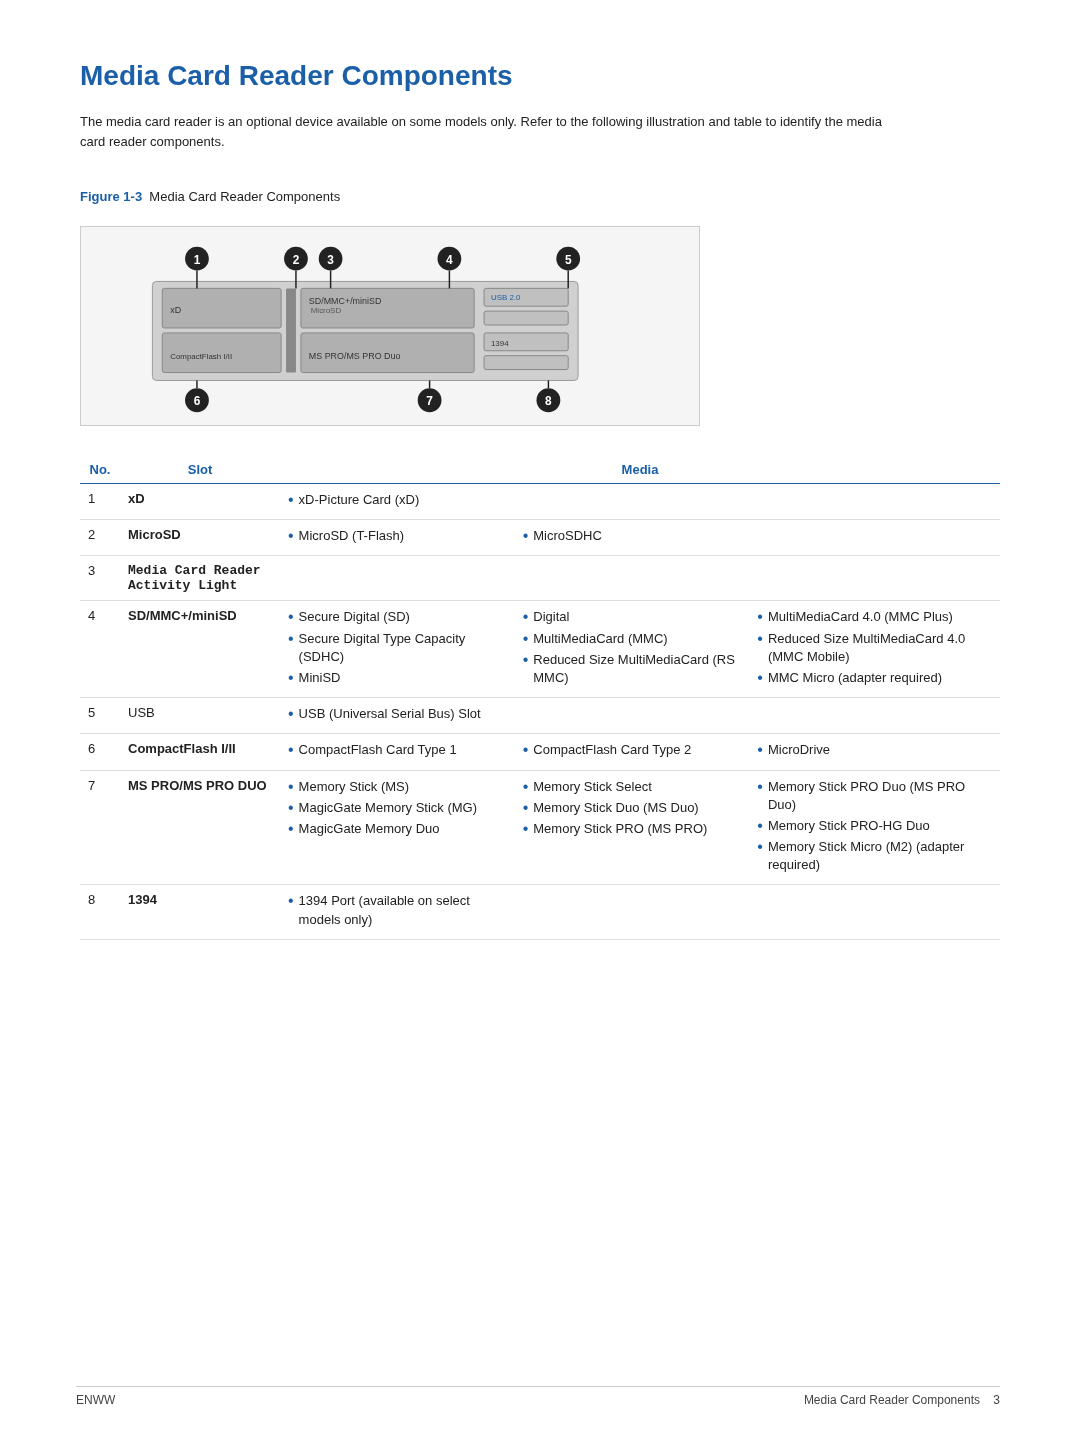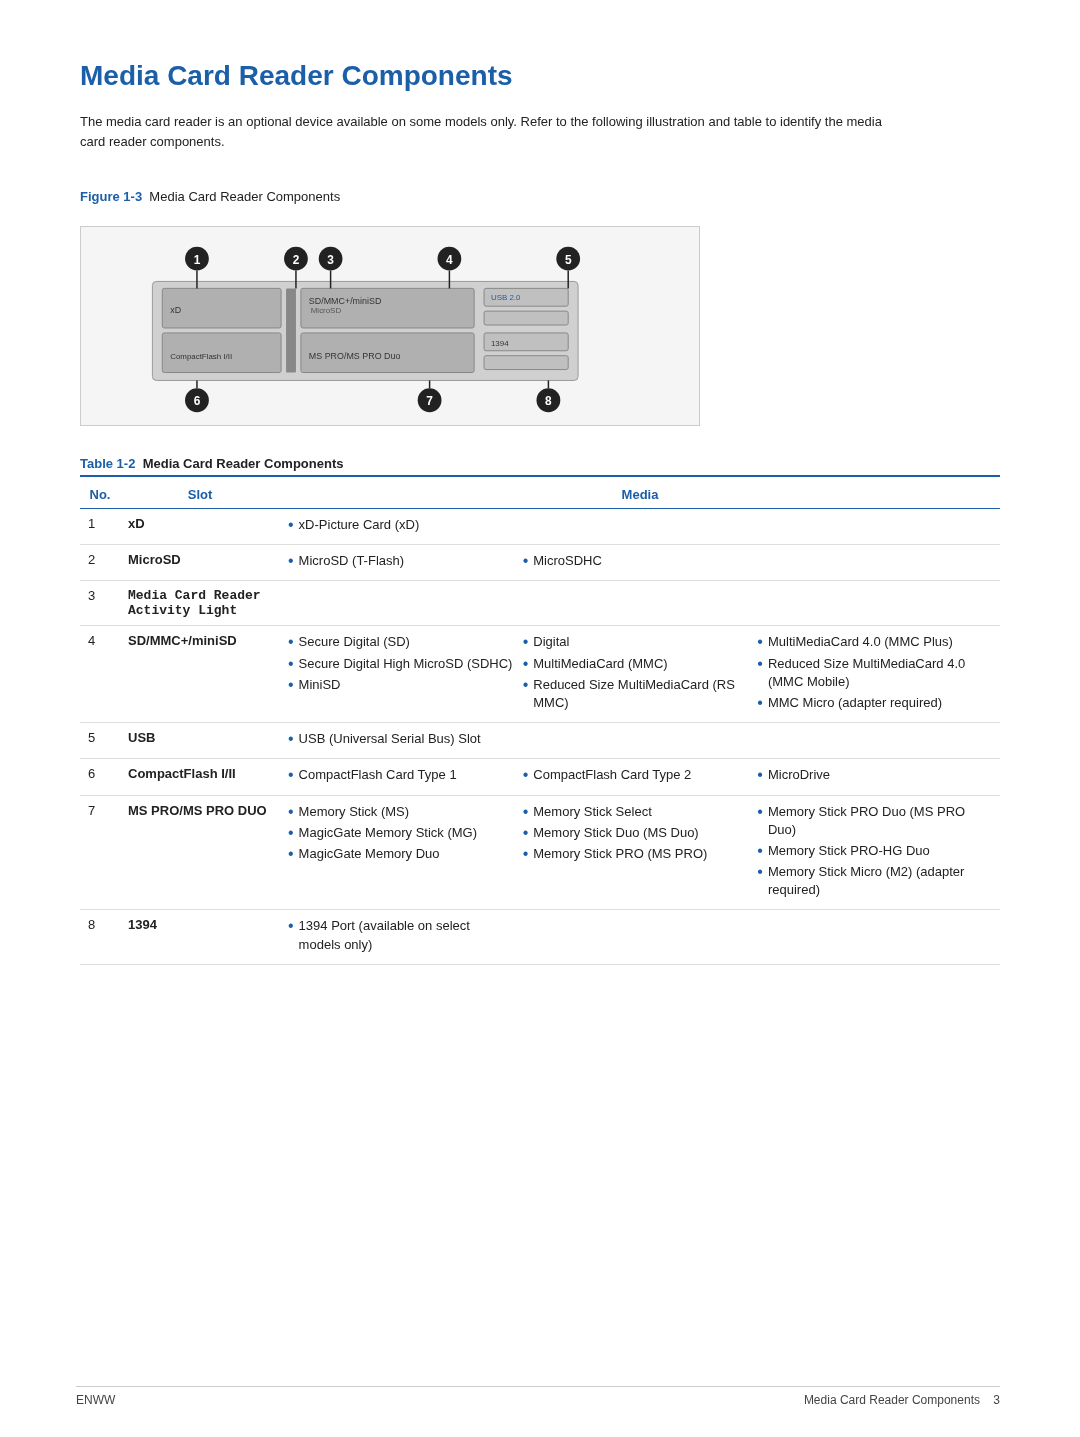--- a/index.html
+++ b/index.html
@@ -190,24 +190,20 @@
       <circle cx="350" cy="175" r="12" fill="#222"></circle>
       <text x="350" y="180" font-size="12" fill="white" text-anchor="middle" font-weight="bold">7</text>
       <line x1="350" y1="163" x2="350" y2="155" stroke="#222" stroke-width="1.5"></line>
 
       <circle cx="470" cy="175" r="12" fill="#222"></circle>
       <text x="470" y="180" font-size="12" fill="white" text-anchor="middle" font-weight="bold">8</text>
       <line x1="470" y1="163" x2="470" y2="155" stroke="#222" stroke-width="1.5"></line>
     </svg>
   </div>
 
-  <div class="table-caption">
-    <span class="tbl-label">Table 1-2</span>
-    &nbsp;<span>Media Card Reader Components</span>
-  </div>
 
   <table class="components-table">
     <thead>
       <tr>
         <th class="col-no">No.</th>
         <th class="col-slot">Slot</th>
         <th class="col-media">Media</th>
       </tr>
     </thead>
     <tbody id="table-body">
@@ -271,21 +267,21 @@
           <td class="col-media">
             <div class="media-cols">
               <div class="media-col">
                 <ul class="bullet-list">
                   <li>
                     <span class="bullet-dot">•</span>
                     <span>Secure Digital (SD)</span>
                   </li>
                   <li>
                     <span class="bullet-dot">•</span>
-                    <span>Secure Digital High MicroSD (SDHC)</span>
+                    <span>Secure Digital Type Capacity (SDHC)</span>
                   </li>
                   <li>
                     <span class="bullet-dot">•</span>
                     <span>MiniSD</span>
                   </li>
                 </ul>
               </div>
               <div class="media-col">
                 <ul class="bullet-list">
                   <li>
@@ -316,21 +312,21 @@
                     <span class="bullet-dot">•</span>
                     <span>MMC Micro (adapter required)</span>
                   </li>
                 </ul>
               </div>
             </div>
           </td>
         </tr>
         <tr>
           <td class="col-no">5</td>
-          <td class="col-slot" style="font-weight: bold;">USB</td>
+          <td class="col-slot" style="font-weight: normal;">USB</td>
           <td class="col-media">
             <div class="media-cols">
               <div class="media-col">
                 <ul class="bullet-list">
                   <li>
                     <span class="bullet-dot">•</span>
                     <span>USB (Universal Serial Bus) Slot</span>
                   </li>
                 </ul>
               </div>

